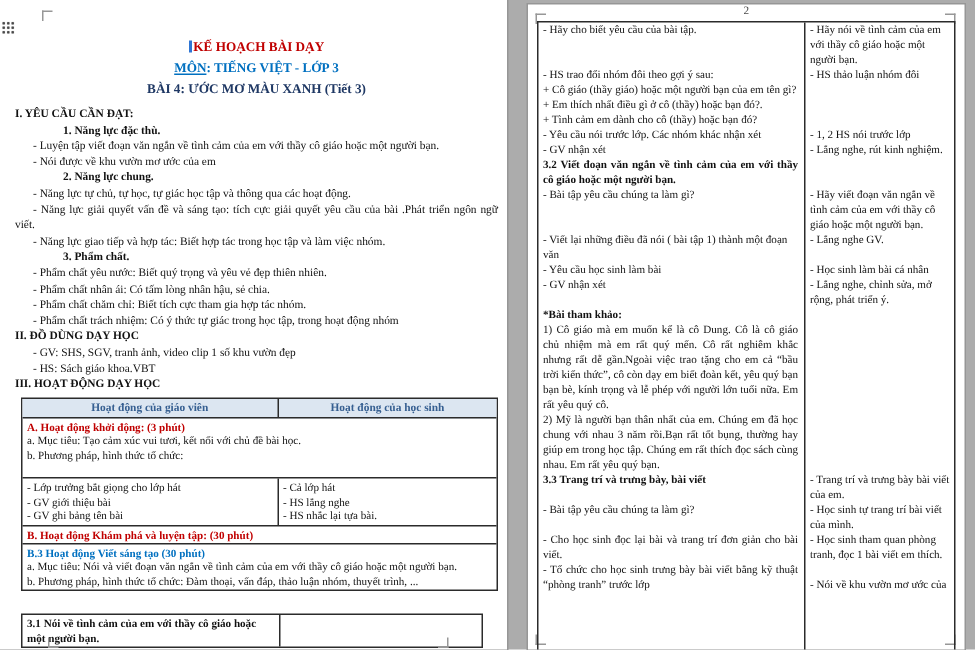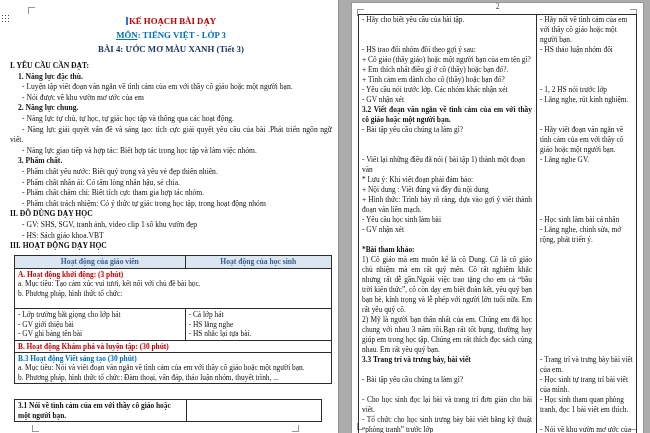--- a/index.html
+++ b/index.html
@@ -8,31 +8,31 @@
     --c-thbg:#dce6f1; --c-thtext:#365f91; --c-mark:#979797;
   }
   html,body{margin:0;padding:0;}
   body{
     width:650px;height:433px;overflow:hidden;position:relative;
     background:var(--c-canvas);
     font-family:"Liberation Serif","DejaVu Serif",serif;
     color:#111;
   }
   .page{position:absolute;background:var(--c-page);box-shadow:0 0 0 1px #969696;}
-  #page1{left:0;top:0;width:338px;height:433px;padding:14px 6px 0 10px;box-sizing:border-box;}
+  #page1{left:0;top:0;width:338px;height:433px;padding:24px 6px 0 10px;box-sizing:border-box;}
   #page2{left:352px;top:3px;width:291px;height:430px;overflow:hidden;box-sizing:border-box;padding:0 5px 0 3px;}
 
   
   .ln{font-size:7.6px;line-height:10.6px;}
   .ln:empty::after{content:"\00a0";}
   .bold{font-weight:bold;}
   .red{color:var(--c-red);}
   .blue{color:var(--c-blue);}
   .just{text-align:justify;}
-  .ind1{text-indent:8px;}
+  .ind1{text-indent:8px;margin-left:24px;}
   .ind2{text-indent:12px;}
 
   
   #p1-title{margin-bottom:5px;}
   #p1-title .ln{font-weight:bold;text-align:center;line-height:14px;font-size:8.8px;}
   .t1{color:var(--c-red);}
   .t2{color:var(--c-blue);}
   .t3{color:var(--c-navy);}
   .lead{text-decoration:underline;}
   .caret::before{content:"";display:inline-block;width:2px;height:8px;background:#2e75d4;margin-right:1px;vertical-align:-1px;}
@@ -215,28 +215,20 @@
       <div class="p2row">
         <div class="cl">
           <div class="ln">- Viết lại những điều đã nói ( bài tập 1) thành một đoạn văn</div>
         </div>
         <div class="cr">
           <div class="ln">- Lắng nghe GV.</div>
         </div>
       </div>
       <div class="p2row">
         <div class="cl">
-          <div class="ln">* Lưu ý: Khi viết đoạn phải đảm bảo:</div>
-          <div class="ln">+ Nội dung : Viết đúng và đầy đủ nội dung</div>
-          <div class="ln just">+ Hình thức: Trình bày rõ ràng, dựa vào gợi ý viết thành đoạn văn liền mạch.</div>
-        </div>
-        <div class="cr"></div>
-      </div>
-      <div class="p2row">
-        <div class="cl">
           <div class="ln">- Yêu cầu học sinh làm bài</div>
         </div>
         <div class="cr">
           <div class="ln">- Học sinh làm bài cá nhân</div>
         </div>
       </div>
       <div class="p2row">
         <div class="cl">
           <div class="ln">- GV nhận xét</div>
           <div class="ln"></div>

